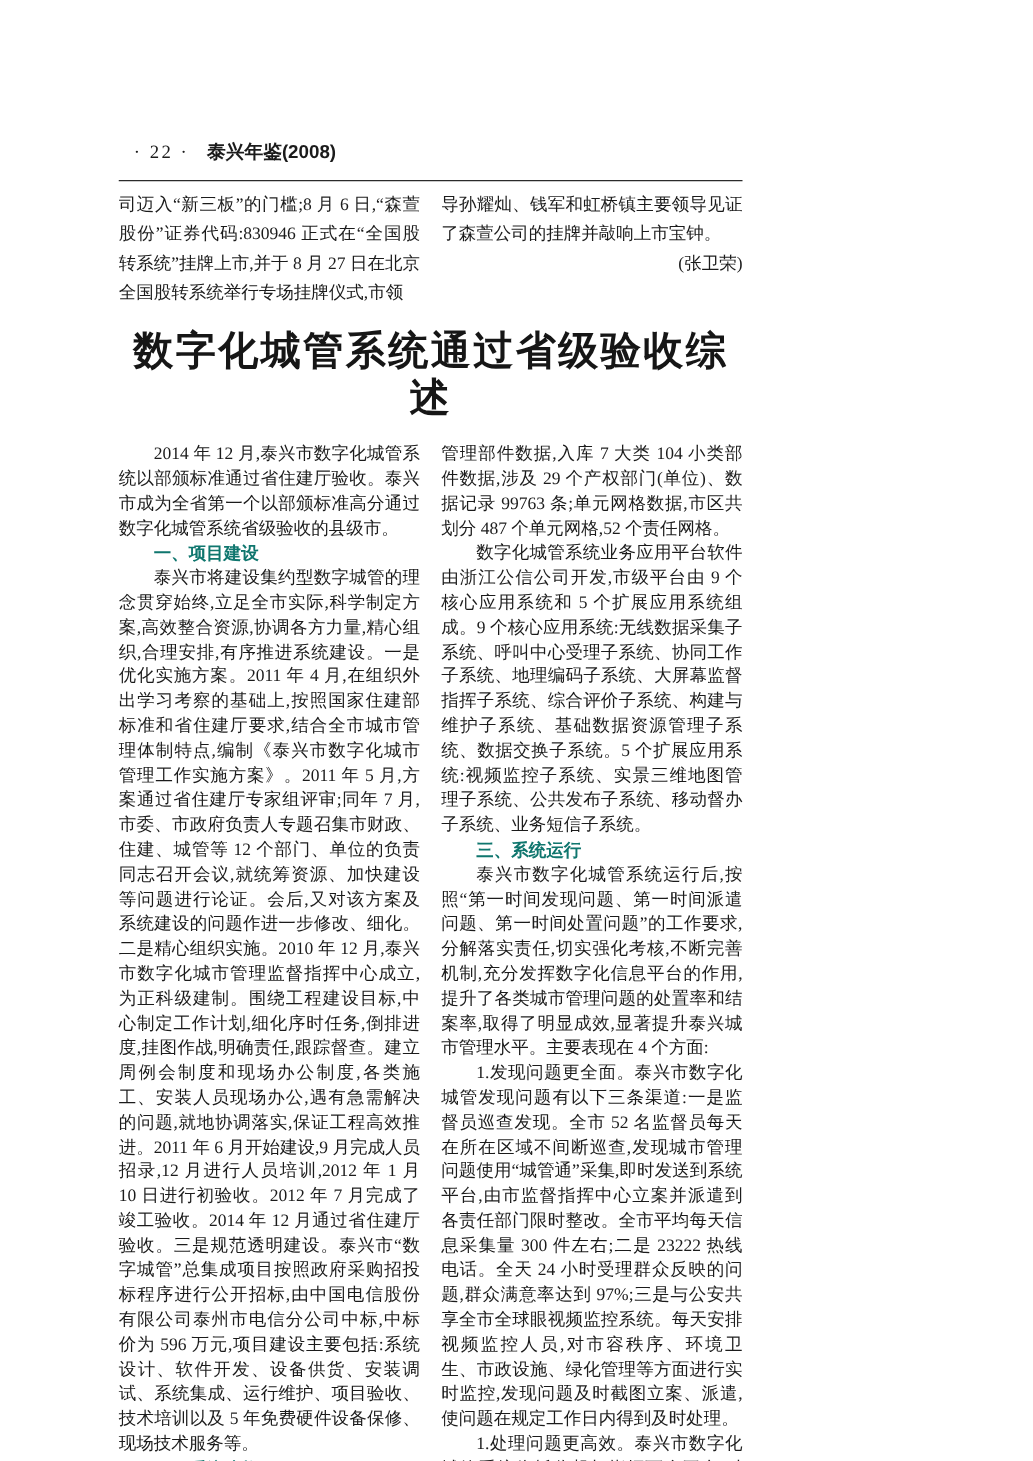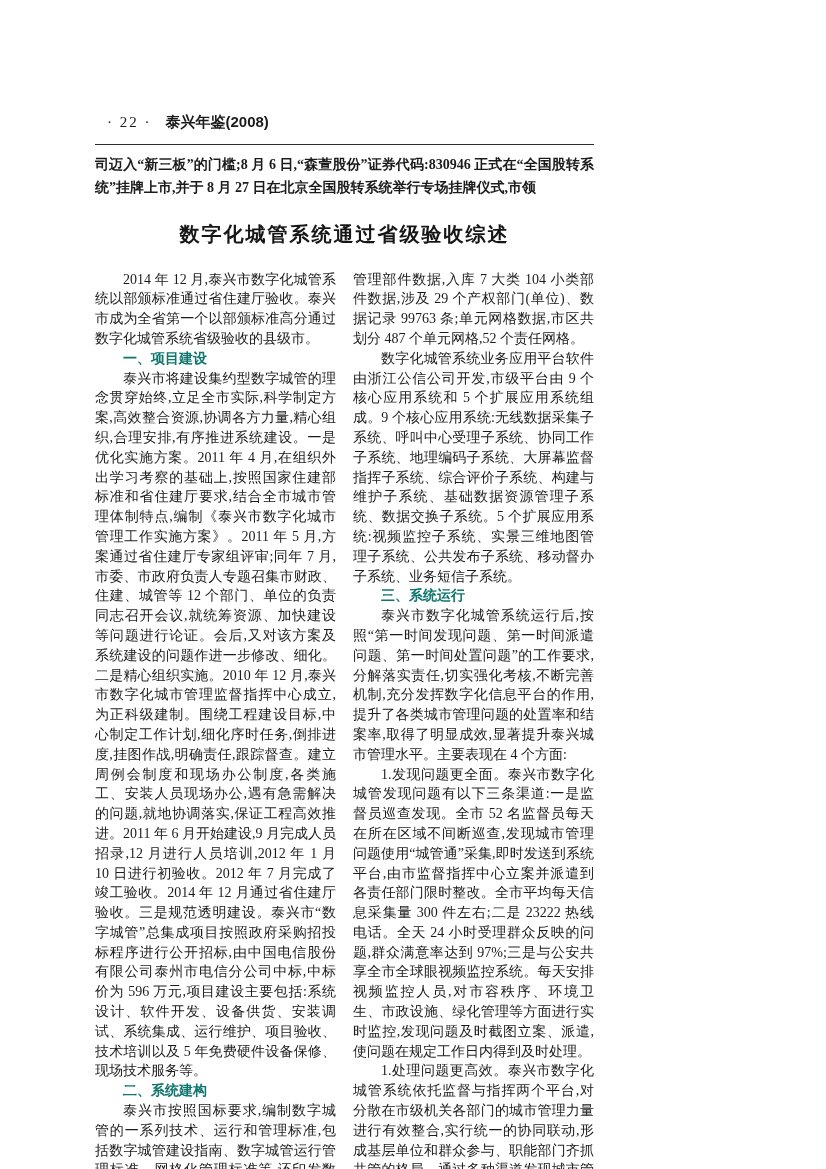--- a/index.html
+++ b/index.html
@@ -30,27 +30,27 @@
     border: none; border-top: 1.6px solid #2b2b2b;
     margin-top: 12px;
   }
   
   .top-article {
     display: flex; gap: 17px;
     margin-top: 8px;
     font-size: 14px; line-height: 23.3px;
     text-align: justify;
   }
-  .top-article .col { flex: 1 1 0; font-weight: bold; }
+  .top-article .col { flex: 1 1 0; }
   .attribution { float: right; }
   
   .article-title {
     margin-top: 15px;
     text-align: center;
-    font-size: 20px; line-height: 38px;
+    font-size: 32px; line-height: 38px;
     font-weight: 700;
     letter-spacing: 2px;
     font-family: "Liberation Sans", "DejaVu Sans", sans-serif;
     color: #161616;
   }
   
   .body-columns {
     margin-top: 17px;
     column-count: 2;
     column-gap: 17px;
@@ -74,20 +74,24 @@
 <div class="page">
 
   <header class="page-header">
     <span class="page-marker">· 22 ·</span>
     <span class="book-title">泰兴年鉴(2008)</span>
   </header>
   <hr class="header-rule">
 
   <section class="top-article">
     <p class="col">司迈入“新三板”的门槛;8 月 6 日,“森萱股份”证券代码:830946 正式在“全国股转系统”挂牌上市,并于 8 月 27 日在北京全国股转系统举行专场挂牌仪式,市领</p>
+    <p class="col">
+      <span>导孙耀灿、钱军和虹桥镇主要领导见证了森萱公司的挂牌并敲响上市宝钟。</span>
+      <span class="attribution">(张卫荣)</span>
+    </p>
   </section>
 
   <article>
     <h1 class="article-title">数字化城管系统通过省级验收综述</h1>
 
     <div class="body-columns">
       <p>2014 年 12 月,泰兴市数字化城管系统以部颁标准通过省住建厅验收。泰兴市成为全省第一个以部颁标准高分通过数字化城管系统省级验收的县级市。</p>
 
       <h2>一、项目建设</h2>
       <p>泰兴市将建设集约型数字城管的理念贯穿始终,立足全市实际,科学制定方案,高效整合资源,协调各方力量,精心组织,合理安排,有序推进系统建设。一是优化实施方案。2011 年 4 月,在组织外出学习考察的基础上,按照国家住建部标准和省住建厅要求,结合全市城市管理体制特点,编制《泰兴市数字化城市管理工作实施方案》。2011 年 5 月,方案通过省住建厅专家组评审;同年 7 月,市委、市政府负责人专题召集市财政、住建、城管等 12 个部门、单位的负责同志召开会议,就统筹资源、加快建设等问题进行论证。会后,又对该方案及系统建设的问题作进一步修改、细化。二是精心组织实施。2010 年 12 月,泰兴市数字化城市管理监督指挥中心成立,为正科级建制。围绕工程建设目标,中心制定工作计划,细化序时任务,倒排进度,挂图作战,明确责任,跟踪督查。建立周例会制度和现场办公制度,各类施工、安装人员现场办公,遇有急需解决的问题,就地协调落实,保证工程高效推进。2011 年 6 月开始建设,9 月完成人员招录,12 月进行人员培训,2012 年 1 月 10 日进行初验收。2012 年 7 月完成了竣工验收。2014 年 12 月通过省住建厅验收。三是规范透明建设。泰兴市“数字城管”总集成项目按照政府采购招投标程序进行公开招标,由中国电信股份有限公司泰州市电信分公司中标,中标价为 596 万元,项目建设主要包括:系统设计、软件开发、设备供货、安装调试、系统集成、运行维护、项目验收、技术培训以及 5 年免费硬件设备保修、现场技术服务等。</p>

